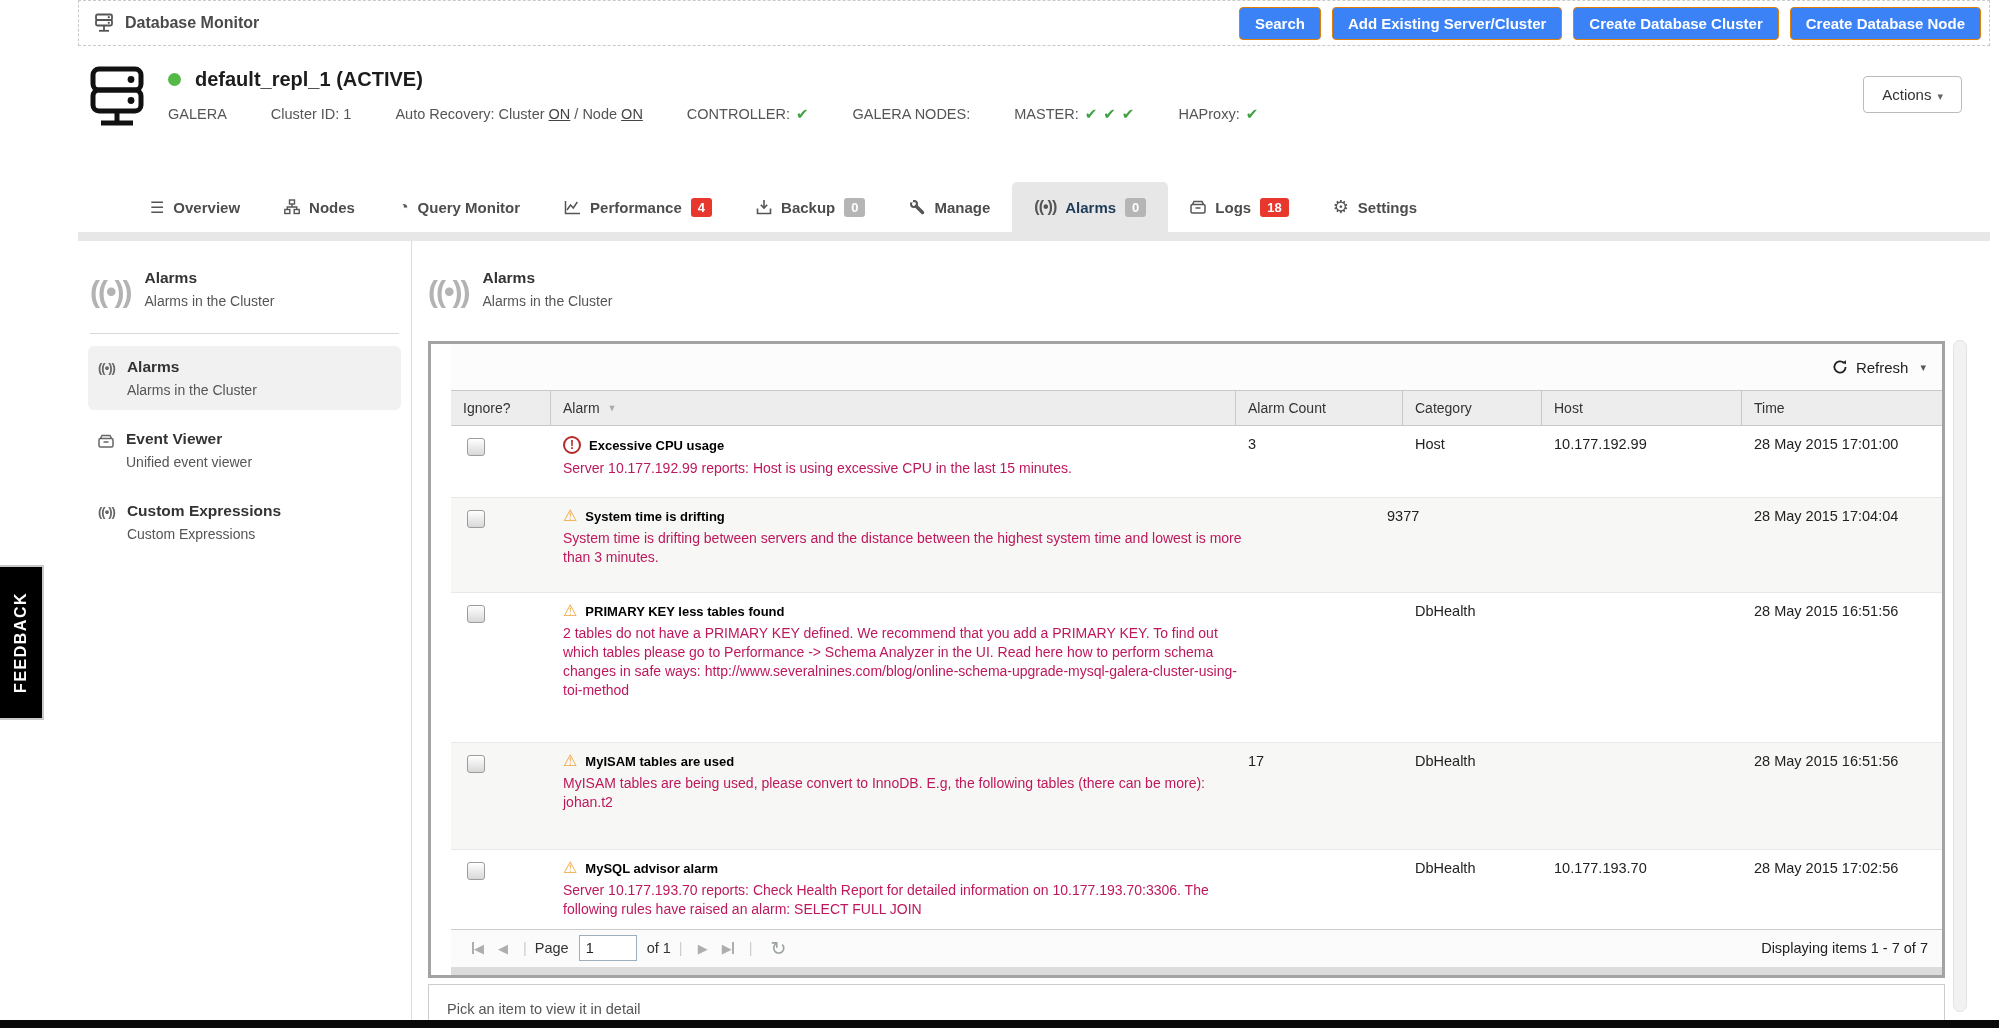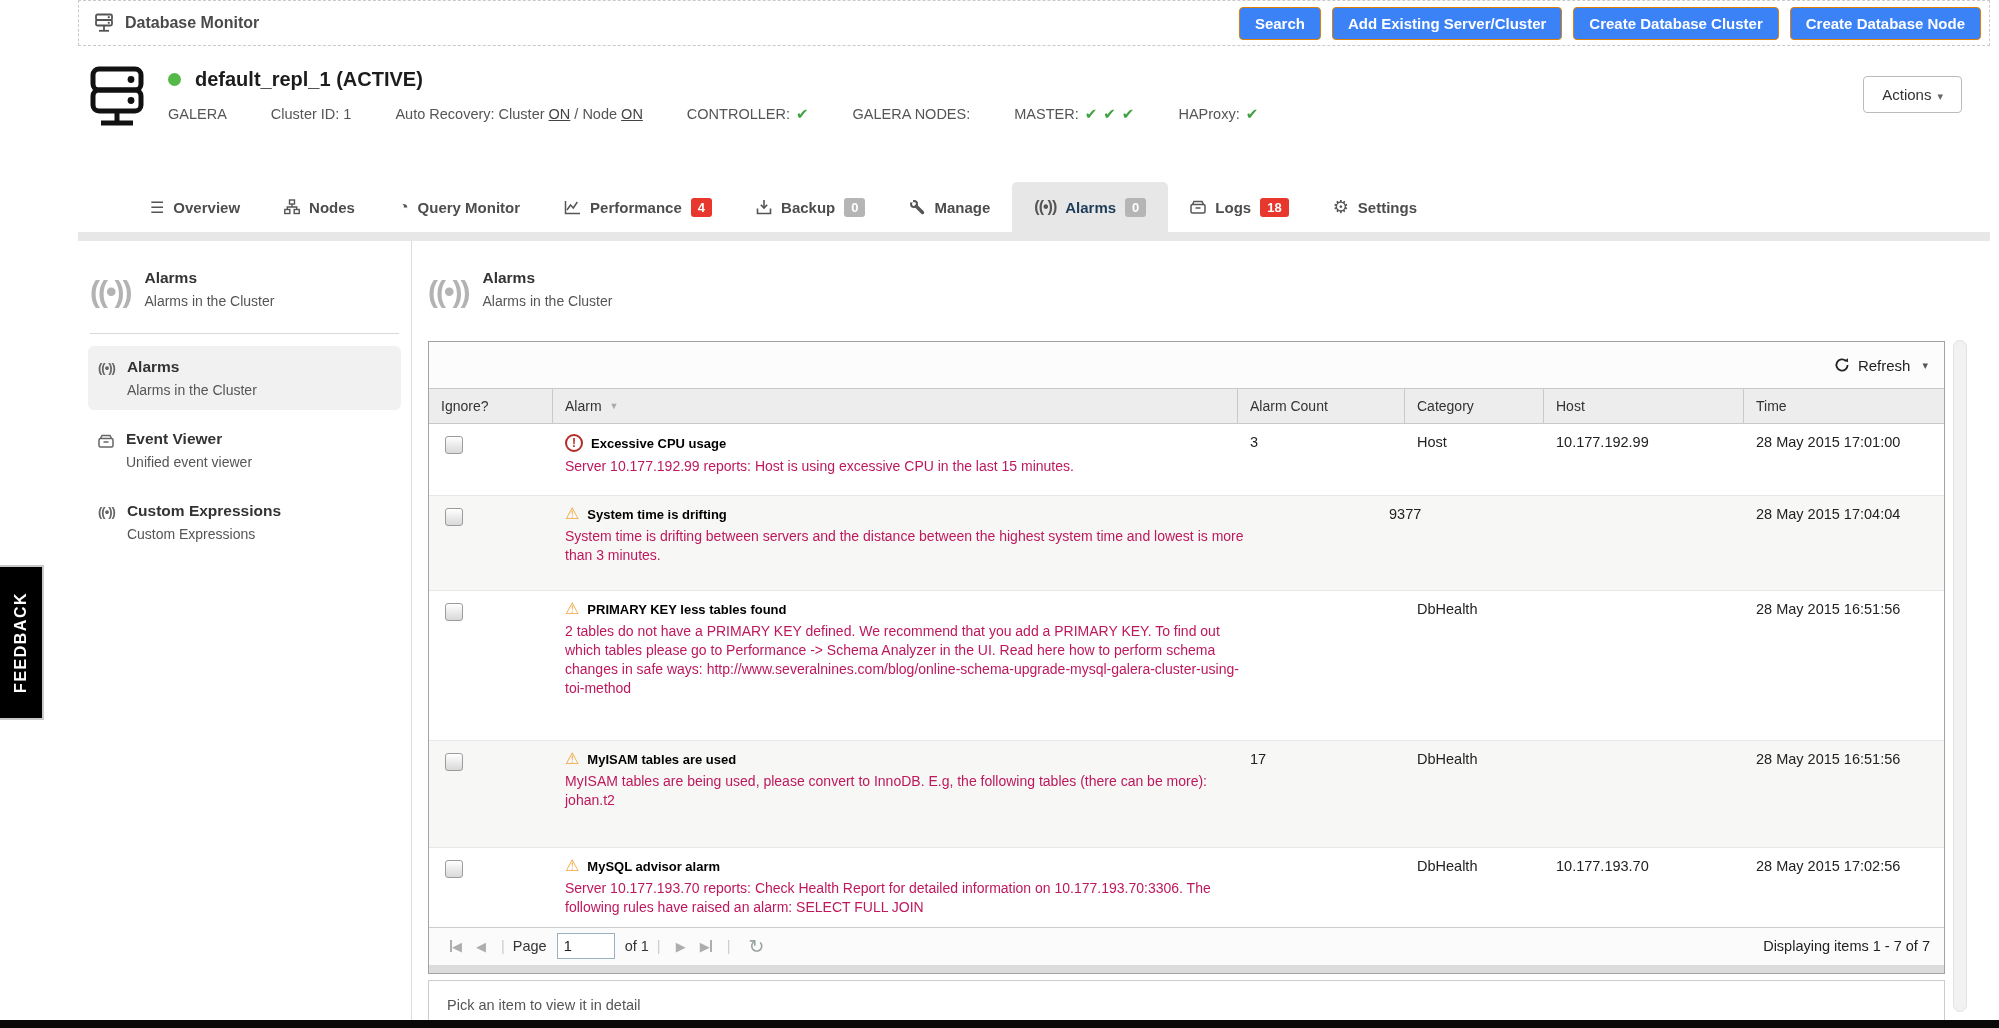--- a/index.html
+++ b/index.html
@@ -53,32 +53,32 @@
   .side-item { display:flex; gap:12px; padding:12px 10px; border-radius:6px; cursor:pointer; margin-bottom:8px; }
   .side-item.selected { background:#f1f1f1; }
   .side-item .ic { color:#666; font-size:13px; font-weight:bold; letter-spacing:-1px; margin-top:2px; display:inline-flex; }
   .side-item .t { font-size:15.5px; font-weight:bold; color:#333; }
   .side-item .s { font-size:14px; color:#555; margin-top:6px; }
 
   .main { flex:1; padding:28px 0 0 16px; }
   .main-head { display:flex; gap:14px; height:72px; }
 
   
-  .panel { width:1517px; border:1px solid #a3a3a3; background:#fff; }
+  .panel { width:1517px; border:3px solid #a3a3a3; background:#fff;padding-left:20px; }
   .panel-toolbar { height:46px; display:flex; align-items:center; justify-content:flex-end;
     padding-right:16px; background:#fcfcfc; }
   .refresh-btn { display:flex; align-items:center; gap:8px; font-size:15px; color:#222; cursor:pointer; background:none; border:none; font-family:inherit; }
   .refresh-btn .caret { font-size:11px; color:#555; margin-left:4px; }
 
   .grid-header { display:flex; background:#ededed; border-top:1px solid #c9c9c9; border-bottom:1px solid #c9c9c9; height:36px; font-size:14px; color:#333; }
   .grid-header .hcell { display:flex; align-items:center; padding:0 12px; border-right:1px solid #c9c9c9; }
   .grid-header .hcell:last-child { border-right:none; }
   .sort-caret { font-size:9px; color:#aaa; margin-left:8px; }
 
-  .col-ignore { width:124px; }
+  .col-ignore { width:100px; }
   .col-alarm  { flex:1; }
   .col-count  { width:167px; }
   .col-cat    { width:139px; }
   .col-host   { width:200px; }
   .col-time   { width:200px; }
 
   .grid-row { display:flex; border-bottom:1px solid #e8e8e8; }
   .grid-row.shaded { background:#f7f7f5; }
   .cell { padding:10px 12px; font-size:14.5px; color:#222; }
   .cell.ignore { display:flex; justify-content:flex-start; padding-left:16px; padding-top:12px; }

